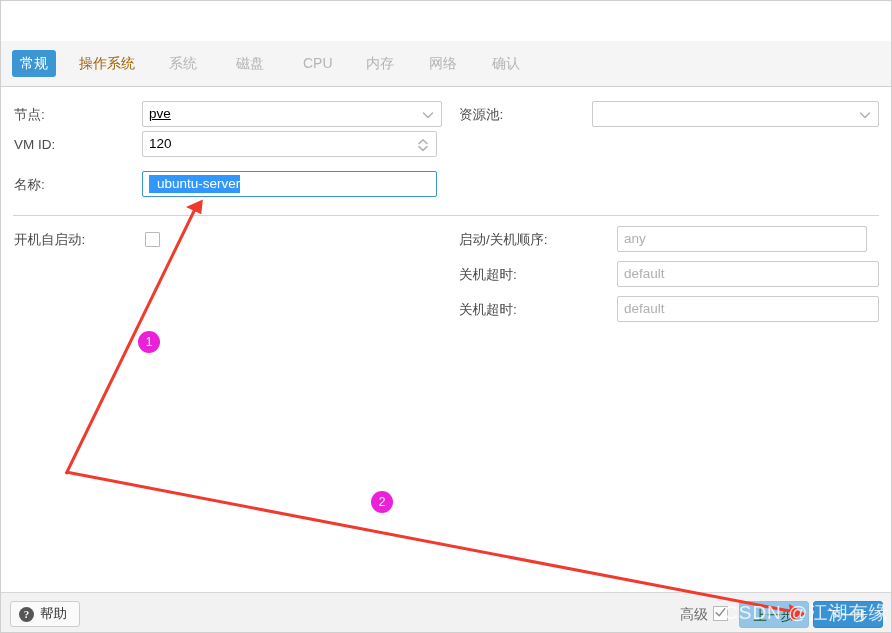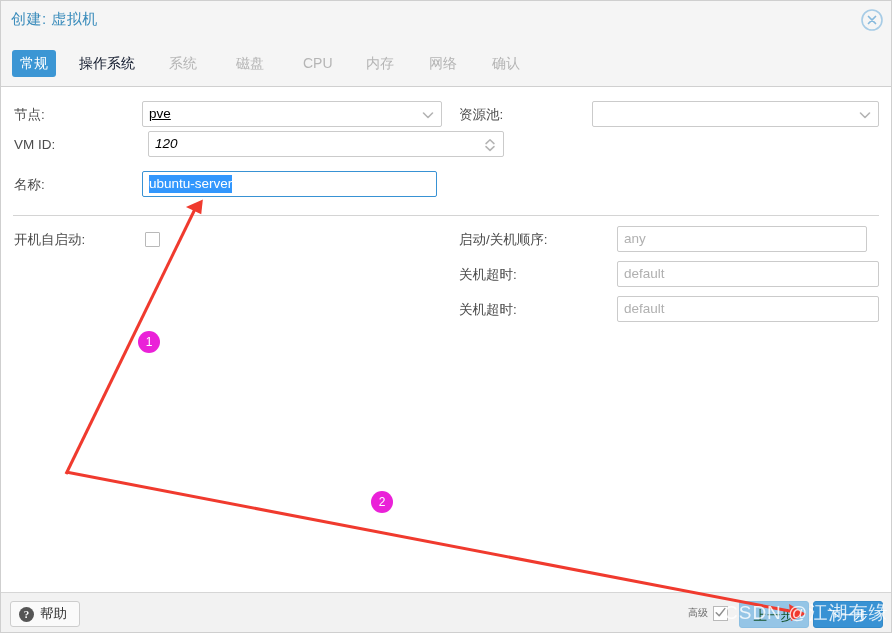--- a/index.html
+++ b/index.html
@@ -78,21 +78,21 @@
     white-space: nowrap;
     cursor: pointer;
     border-radius: 3px;
     box-sizing: border-box;
   }
   .tab.active {
     background: #3c96d4;
     color: #ffffff;
   }
   .tab.enabled {
-    color: #0f172a;
+    color: #a16207;
   }
 
   
   #body {
     position: absolute;
     left: 0; top: 86px;
     width: 890px;
     height: 505px;
     background: #ffffff;
   }
@@ -121,21 +121,21 @@
   }
   .control.focused {
     border: 1px solid #3892d4;
   }
   .control .placeholder {
     color: #b0b0b0;
   }
   .control .selected-text {
     background: #3297fd;
     color: #ffffff;
-    padding: 1px 0 2px 0;
+    padding: 1px 0 2px 8px;
   }
 
   .chevron, .spinner {
     position: absolute;
     right: 5px;
     top: 4px;
     width: 16px;
     height: 18px;
     pointer-events: none;
   }
@@ -196,21 +196,21 @@
     font-size: 11px;
     line-height: 15px;
     text-align: center;
     font-weight: bold;
     font-family: "Liberation Serif", serif;
   }
   #advanced-label {
     position: absolute;
     right: 183px;
     top: 13px;
-    font-size: 10px;
+    font-size: 14px;
     color: #6b6b6b;
   }
   #advanced-checkbox {
     position: absolute;
     right: 163px;
     top: 13px;
     width: 15px;
     height: 15px;
     box-sizing: border-box;
     border: 1px solid #b9b9b9;
@@ -277,29 +277,20 @@
     letter-spacing: 1px;
     pointer-events: none;
     font-family: "Liberation Sans", sans-serif;
   }
 </style>
 </head>
 <body>
 
 <div id="window">
 
-  <div id="header">
-    <div id="dialog-title">创建: 虚拟机</div>
-    <div id="close-button">
-      <svg width="24" height="24" viewBox="0 0 24 24">
-        <circle cx="12" cy="12" r="10" fill="none" stroke="#a7cce6" stroke-width="1.6"></circle>
-        <path d="M8.5 8.5 L15.5 15.5 M15.5 8.5 L8.5 15.5" stroke="#86b9dd" stroke-width="1.7" stroke-linecap="round"></path>
-      </svg>
-    </div>
-  </div>
 
   <div id="tabbar">
     <div class="tab active" style="left:11px;">常规</div>
     <div class="tab enabled" style="left:70px;">操作系统</div>
     <div class="tab" style="left:160px;">系统</div>
     <div class="tab" style="left:227px;">磁盘</div>
     <div class="tab" style="left:294px;">CPU</div>
     <div class="tab" style="left:357px;">内存</div>
     <div class="tab" style="left:420px;">网络</div>
     <div class="tab" style="left:483px;">确认</div>
@@ -311,21 +302,21 @@
     <div class="control" style="left:141px; top:14px; width:300px;text-decoration:underline;">
       <span>pve</span>
       <span class="chevron">
         <svg width="16" height="18" viewBox="0 0 16 18">
             <path d="M3.5 7 L8 11.5 L12.5 7" fill="none" stroke="#b4b4b4" stroke-width="1.6" stroke-linecap="round" stroke-linejoin="round"></path>
           </svg>
       </span>
     </div>
 
     <div class="field-label" style="left:13px; top:50px;">VM ID:</div>
-    <div class="control" style="left:147px; top:44px; width:356px;font-style:italic;">
+    <div class="control" style="left:141px; top:44px; width:295px;">
       <span>120</span>
       <span class="spinner">
         <svg width="16" height="18" viewBox="0 0 16 18">
           <path d="M4 7.6 L8 3.8 L12 7.6" fill="none" stroke="#b4b4b4" stroke-width="1.5" stroke-linecap="round" stroke-linejoin="round"></path>
           <path d="M4 10.6 L8 14.4 L12 10.6" fill="none" stroke="#b4b4b4" stroke-width="1.5" stroke-linecap="round" stroke-linejoin="round"></path>
         </svg>
       </span>
     </div>
 
     <div class="field-label" style="left:13px; top:90px;">名称:</div>

